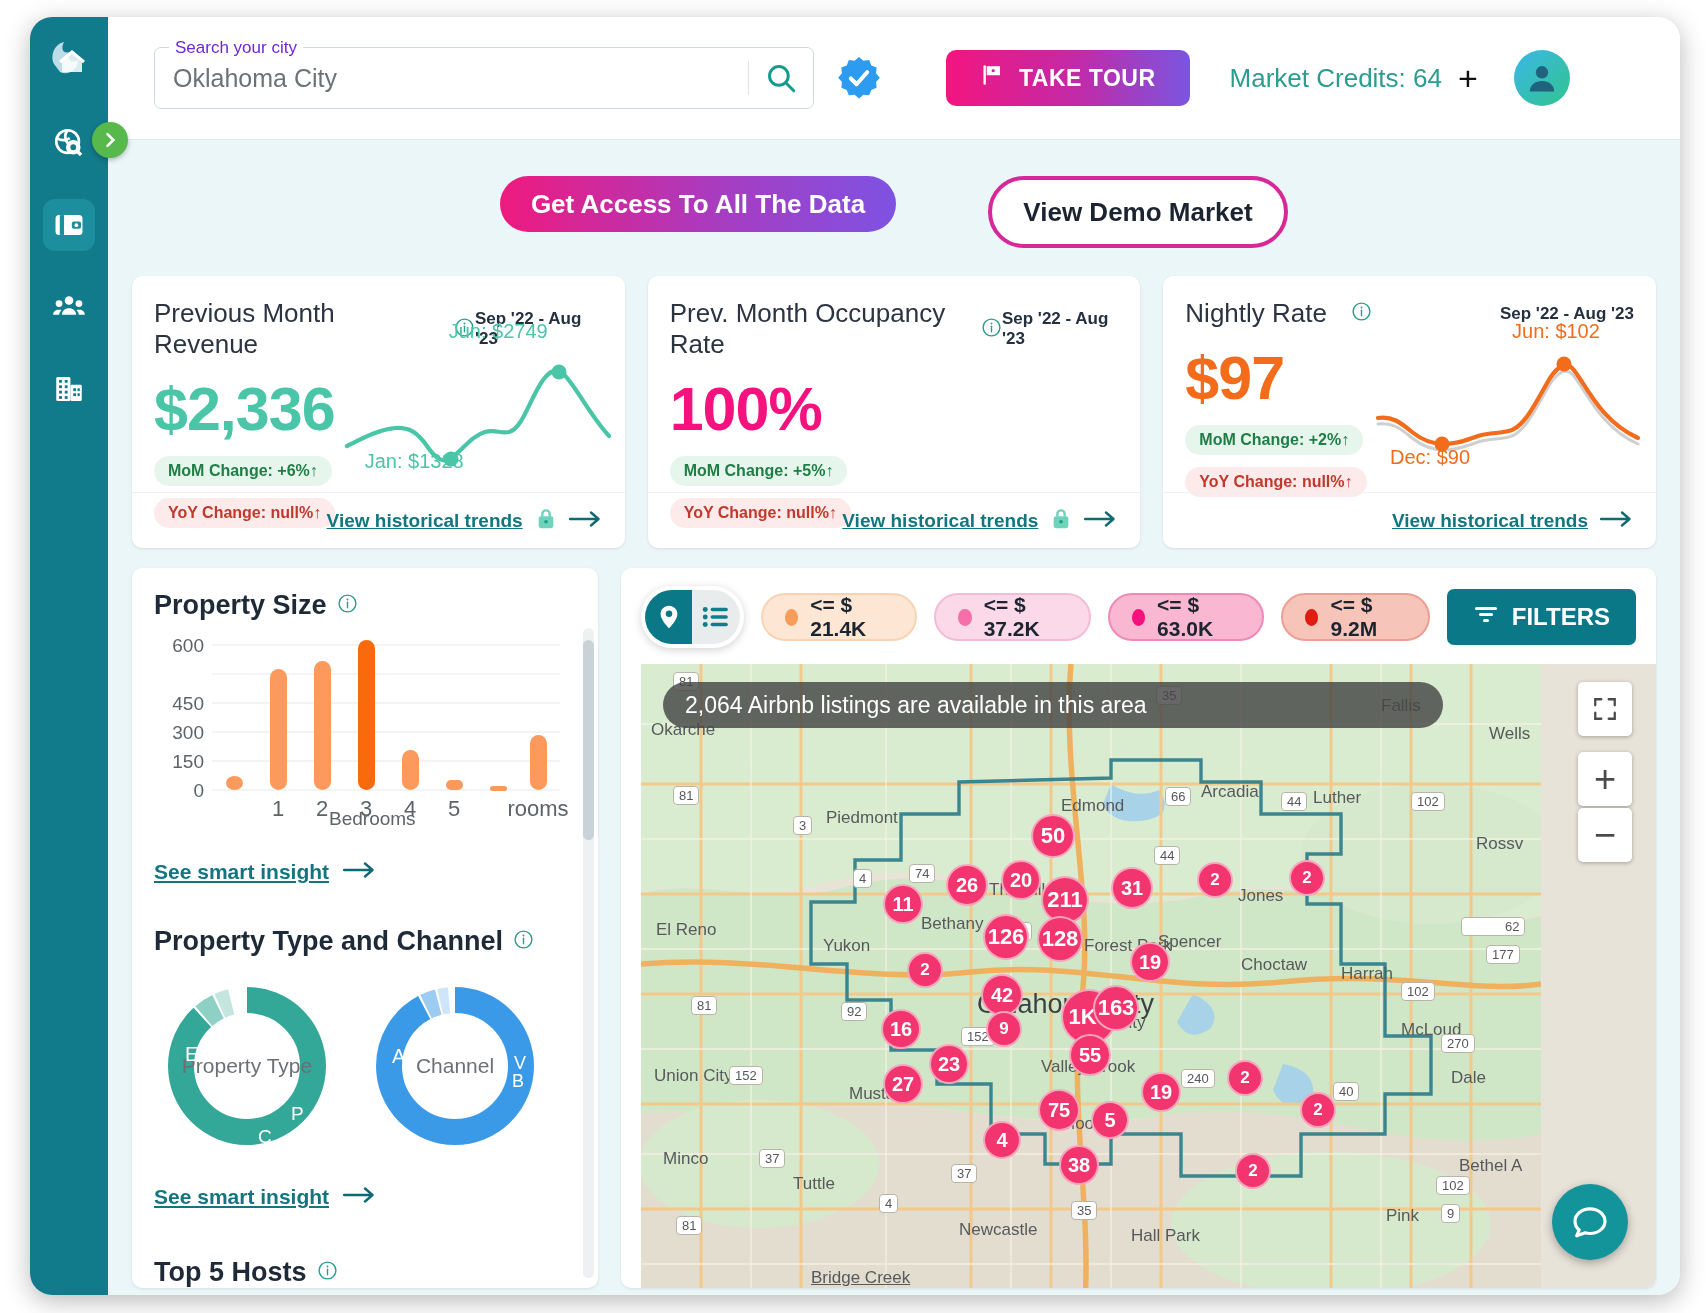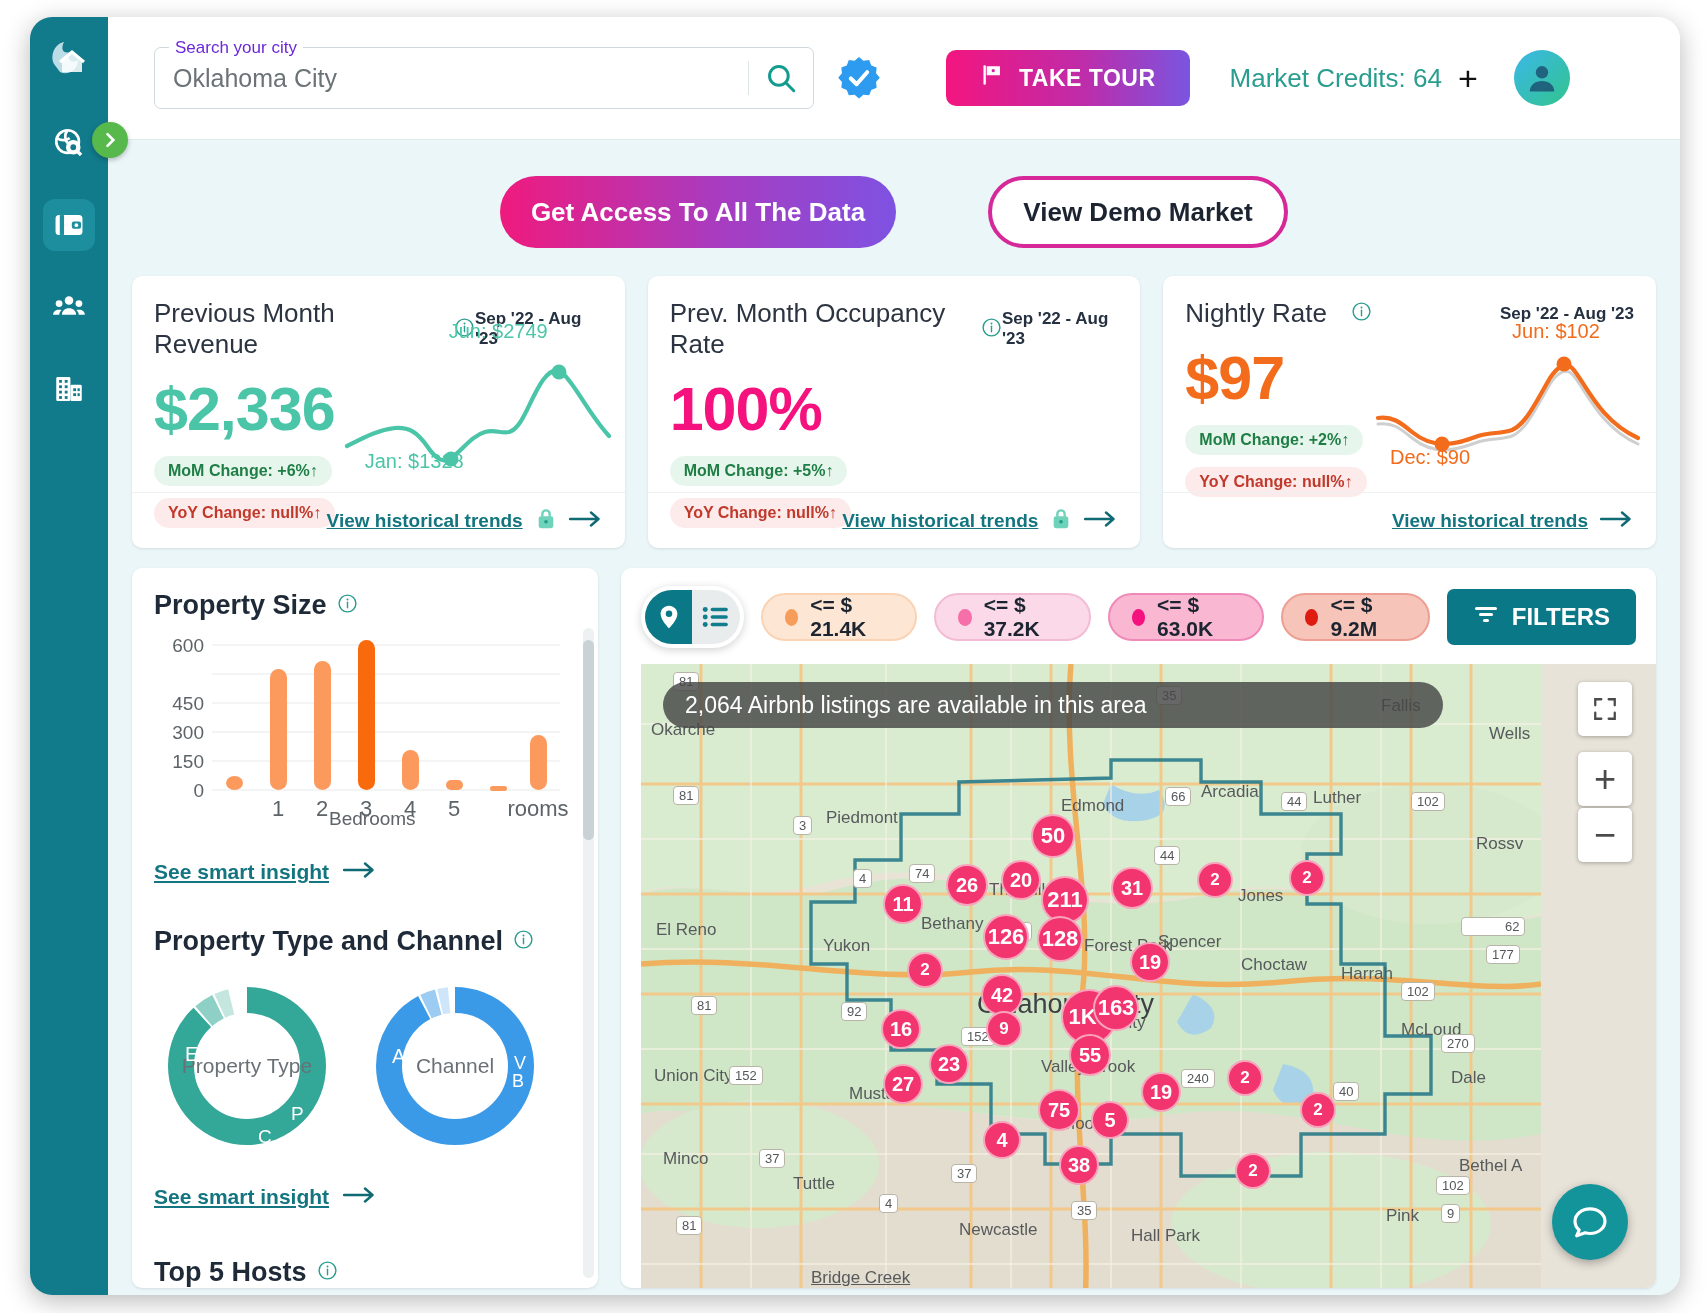--- a/index.html
+++ b/index.html
@@ -68,21 +68,21 @@
   .credits .plus{ font-size:34px; color:#111; line-height:1; cursor:pointer; }
   .avatar{
     margin-left:36px; width:56px;height:56px;border-radius:50%;
     background:linear-gradient(135deg,#3bb7e8 0%,#31c48d 100%);
     display:flex;align-items:center;justify-content:center; cursor:pointer;
   }
   
   #content{ position:absolute; left:78px; top:123px; right:0; bottom:0; background:#eaf6f8; overflow:hidden; }
   .cta-row{ display:flex; justify-content:center; gap:92px; padding-top:36px; }
   .btn-primary{
-    width:396px;height:72px;border:none;border-radius:38px;
+    width:396px;height:56px;border:none;border-radius:38px;
     background:linear-gradient(90deg,#ef1a7e 0%,#a83cc0 55%,#7e52e2 100%);
     color:#fff;font-size:26px;font-weight:bold;cursor:pointer;
     font-family:"Liberation Sans",sans-serif;
   }
   .btn-outline{
     width:300px;height:72px;border:4px solid #d7289a;border-radius:38px;background:#fff;
     color:#1b2430;font-size:26px;font-weight:bold;cursor:pointer;
     font-family:"Liberation Sans",sans-serif;
   }
   

